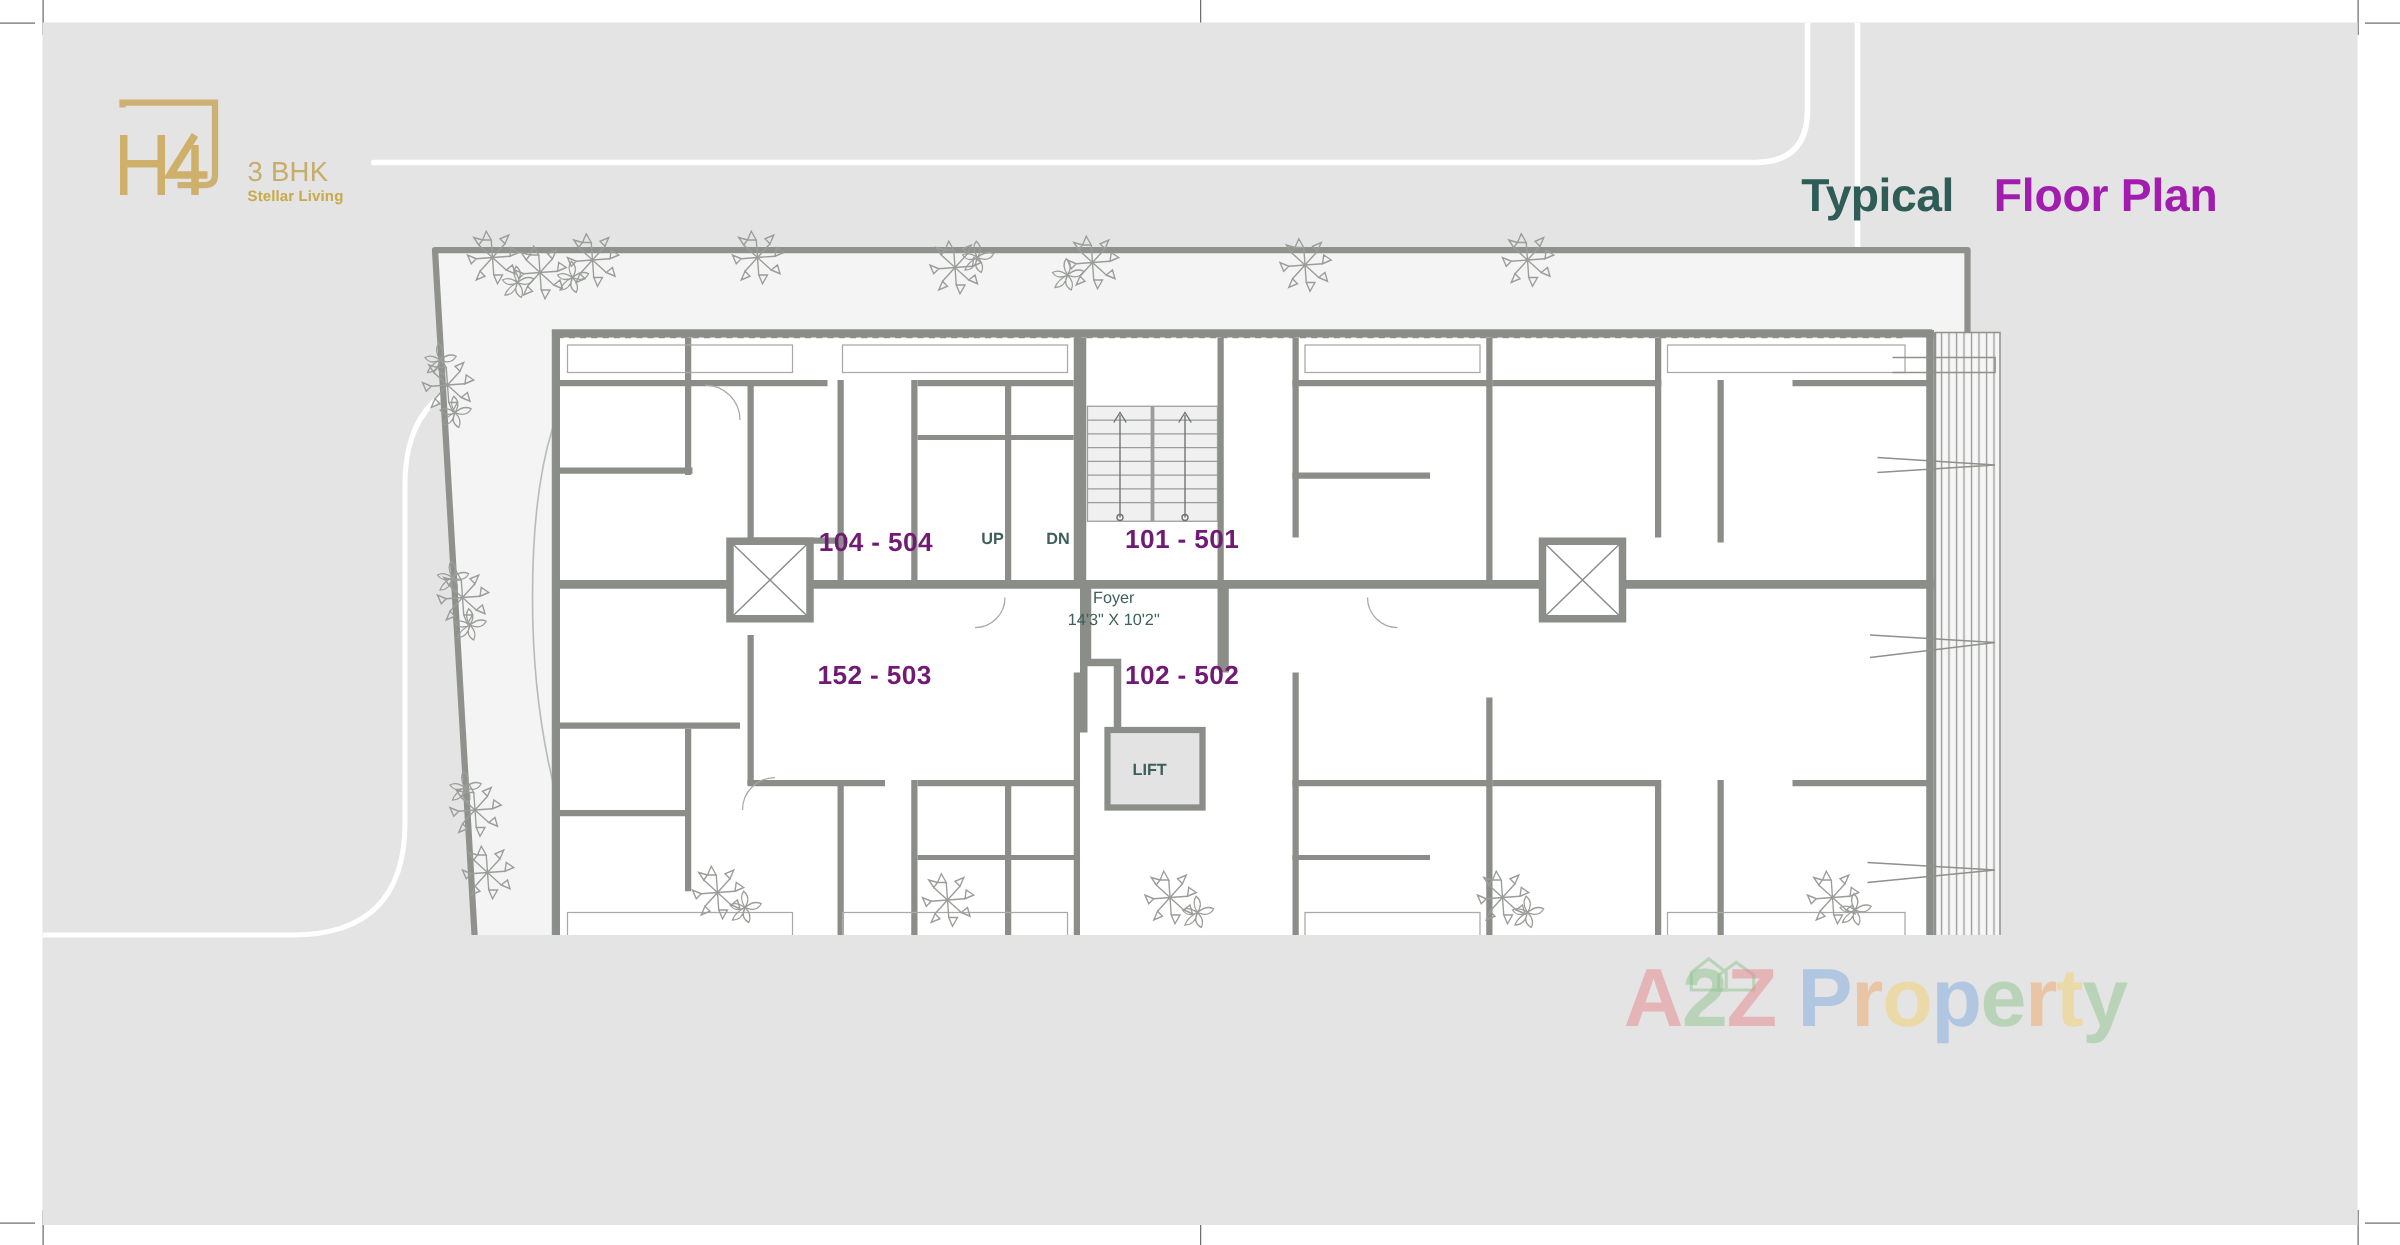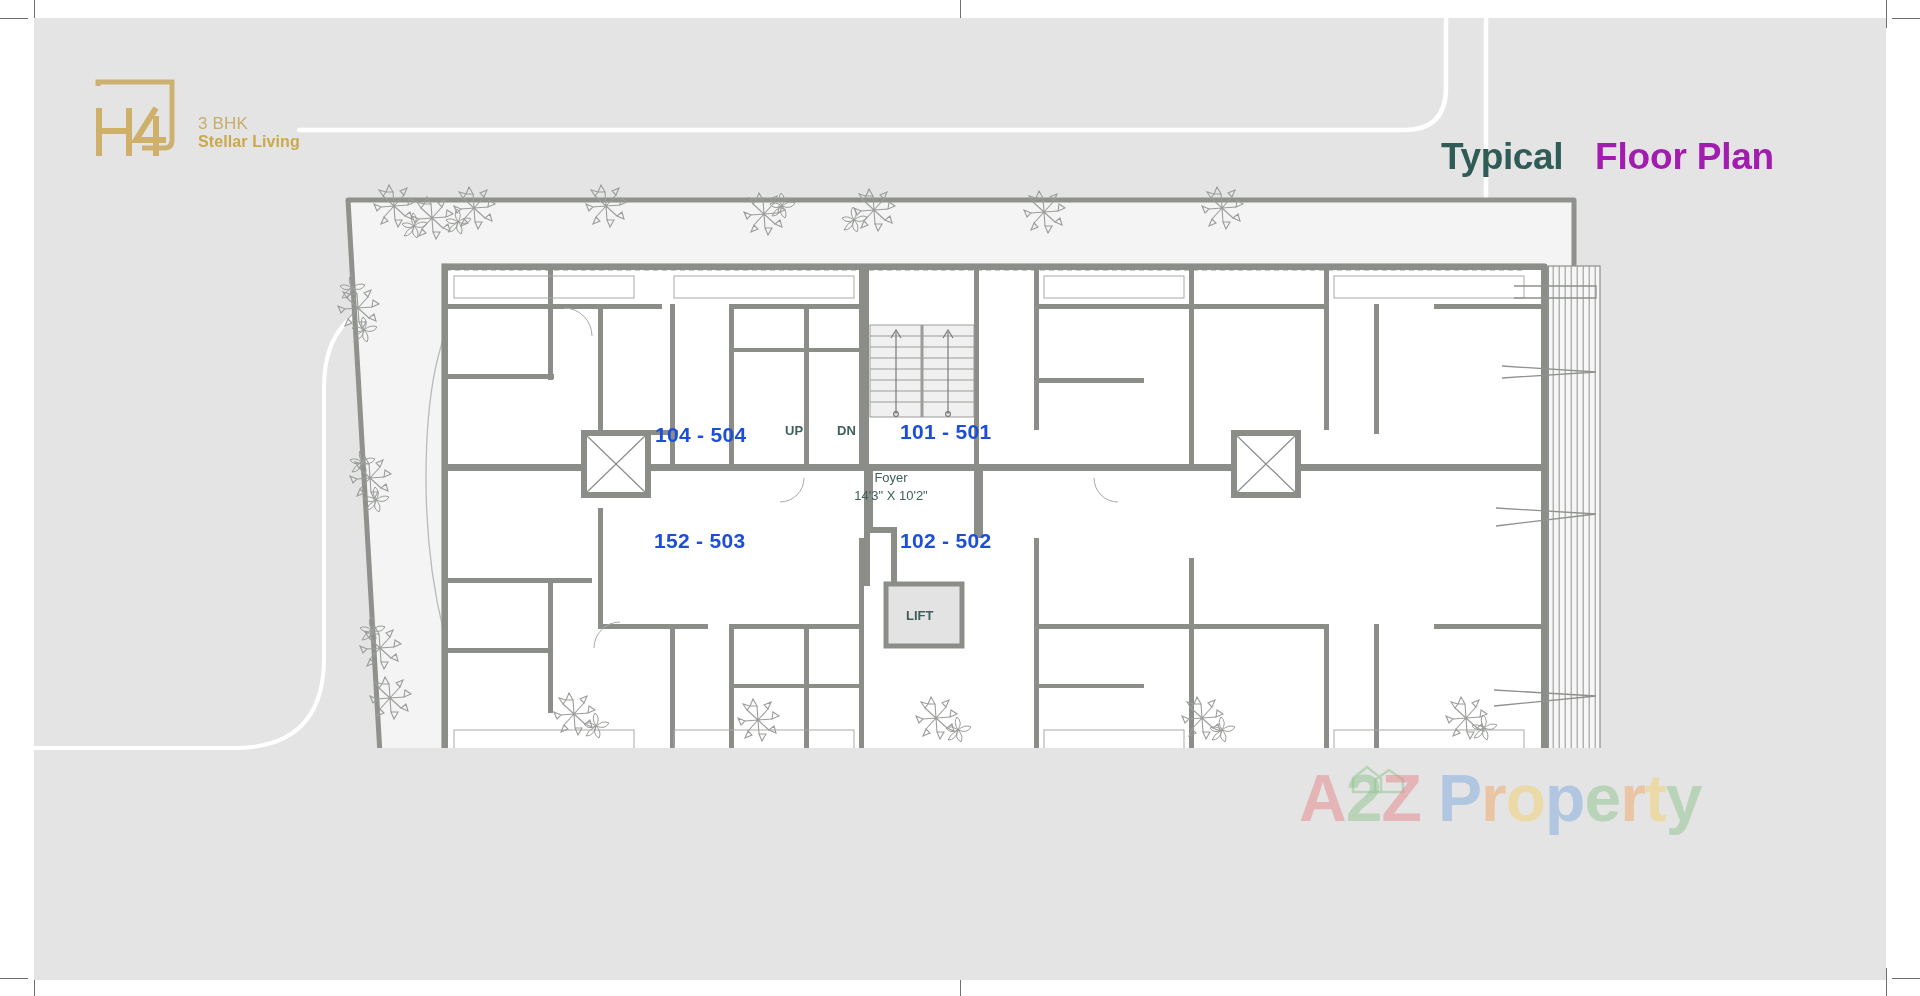--- a/index.html
+++ b/index.html
@@ -22,22 +22,22 @@
   .crop.v{width:1px;height:28px;}
   .crop.h{height:1px;width:28px;}
 
   
   .deco{position:absolute;left:0;top:0;width:1852px;height:962px;pointer-events:none;}
 
   
   #logo-block{position:absolute;left:56px;top:60px;width:300px;height:90px;}
   #logo-mark{position:absolute;left:0;top:0;width:88px;height:78px;}
   #logo-text{position:absolute;left:108px;top:36px;line-height:1.12;}
-  #logo-text .sub1{font-size:17px;color:#c6ad6d;letter-spacing:.2px;}
-  #logo-text .sub2{font-size:16px;color:#c9a949;font-weight:bold;letter-spacing:.1px;}
+  #logo-text .sub1{font-size:22px;color:#c6ad6d;letter-spacing:.2px;margin-top:12px;}
+  #logo-text .sub2{font-size:12px;color:#c9a949;font-weight:bold;letter-spacing:.1px;}
 
   
   #title{position:absolute;right:112px;top:118px;font-size:37px;white-space:nowrap;}
   #title .t-strong{color:#2f5c57;font-weight:bold;letter-spacing:-.4px;}
   #title .t-light{color:#a21caf;font-weight:bold;letter-spacing:-.2px;padding-left:22px;}
 
   
   #plan{position:absolute;left:300px;top:160px;width:1280px;height:570px;}
 
   
@@ -49,21 +49,21 @@
   #wm-text{
     position:absolute;left:1215px;top:668px;
     font-size:47px;color:#d2d2d2;white-space:nowrap;
     letter-spacing:.5px;opacity:.85;
   }
   #wm-logo{position:absolute;left:1265px;top:742px;font-size:66px;font-weight:bold;white-space:nowrap;letter-spacing:-1px;opacity:.5;}
   #wm-logo span{display:inline-block;}
   #wm-house{position:absolute;left:1315px;top:744px;width:70px;height:40px;opacity:.5;}
 
   
-  .unit-lbl{position:absolute;font-size:21px;font-weight:bold;color:#1d4ed8;white-space:nowrap;letter-spacing:.3px;}
+  .unit-lbl{position:absolute;font-size:21px;font-weight:bold;color:#701a75;white-space:nowrap;letter-spacing:.3px;}
   .sm-lbl{position:absolute;font-size:13px;font-weight:bold;color:#3e5f5b;white-space:nowrap;}
   .foyer-lbl{position:absolute;font-size:13px;color:#3e5f5b;text-align:center;white-space:nowrap;line-height:1.35;}
   .lift-lbl{position:absolute;font-size:13px;font-weight:bold;color:#3e5f5b;white-space:nowrap;}
 </style>
 </head>
 <body>
 
 <div class="crop v" style="left:34px;top:0;"></div>
 <div class="crop h" style="left:0;top:18px;"></div>
 <div class="crop v" style="left:1886px;top:0;"></div>

